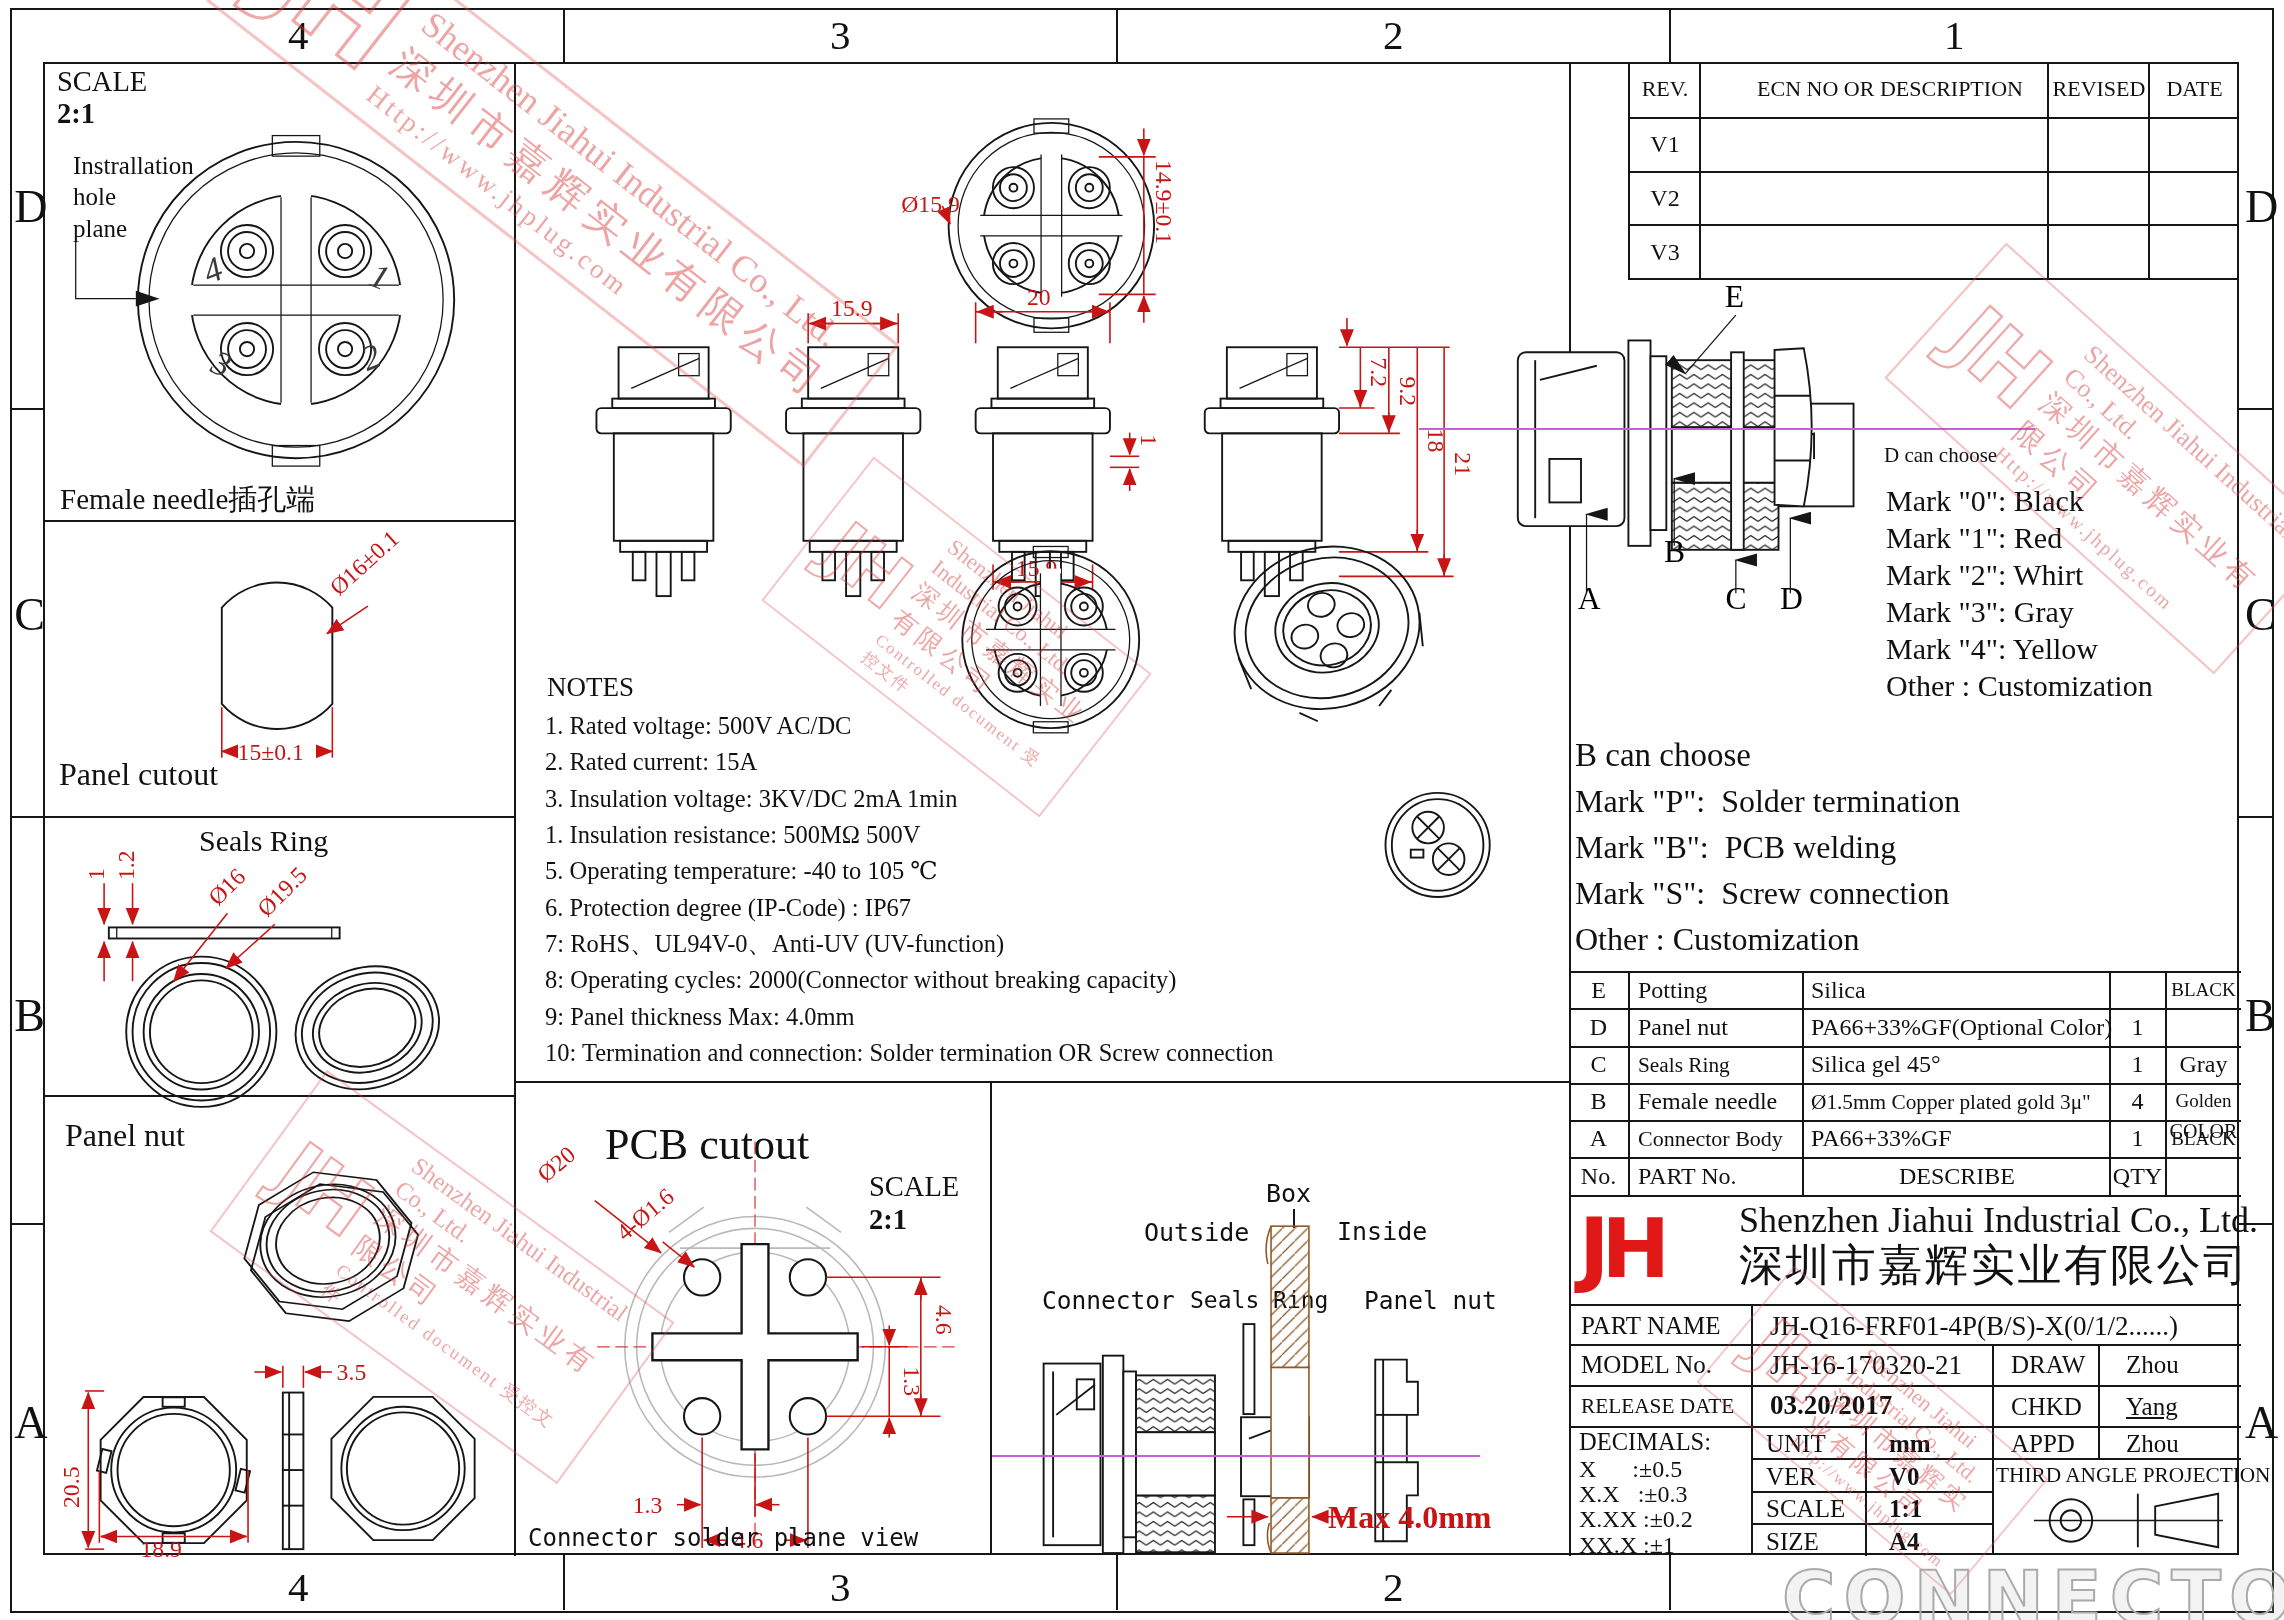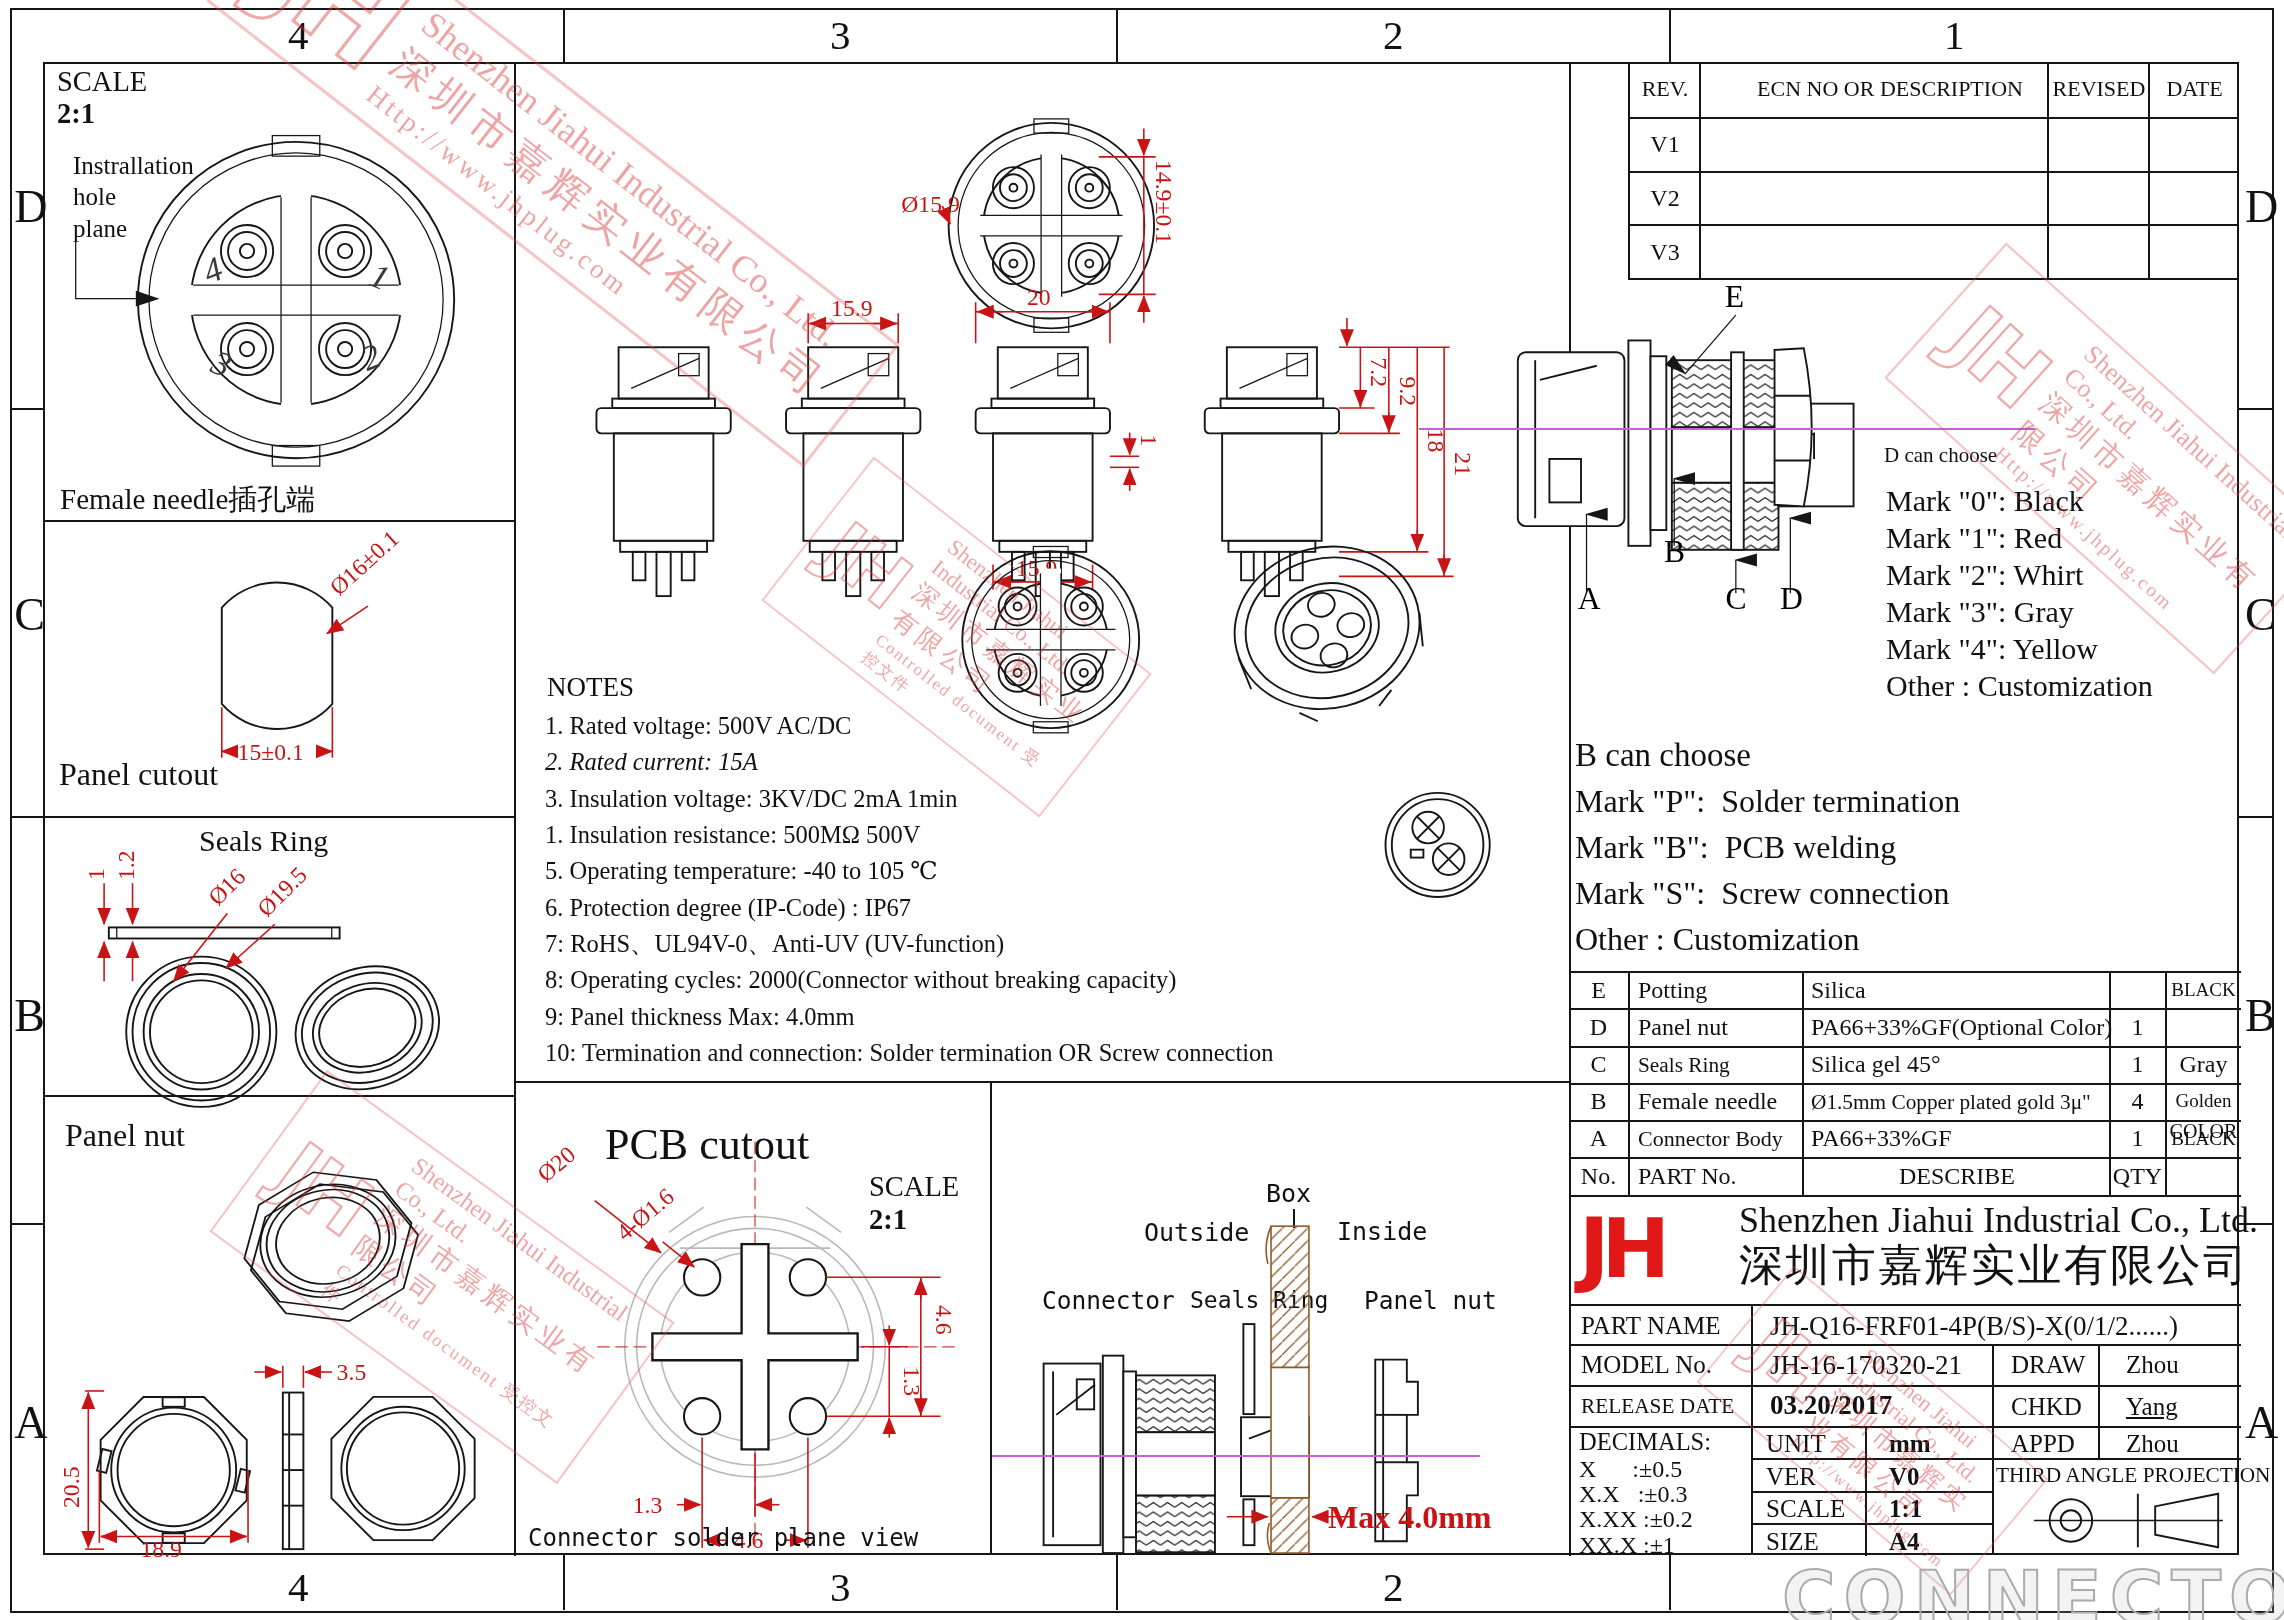--- a/index.html
+++ b/index.html
@@ -509,21 +509,21 @@
     <line x1="218" y1="340" x2="218" y2="255" class="blkthin" marker-end="url(#abD)"></line>
     <text x="283" y="420" font-size="40">C</text>
     <line x1="296" y1="400" x2="296" y2="358" class="blkthin" marker-end="url(#abD)"></line>
     <text x="352" y="420" font-size="40">D</text>
     <line x1="365" y1="400" x2="365" y2="305" class="blkthin" marker-end="url(#abD)"></line>
   </svg>
 
   <div class="t" style="left:547px;top:673px;font-size:27px;">NOTES</div>
   <div>
     <div class="t" style="left:545px;top:713px;font-size:24.5px;">1. Rated voltage: 500V AC/DC</div>
-    <div class="t" style="left:545px;top:749px;font-size:24.5px;font-style:italic;">2. Rated current: 15A</div>
+    <div class="t" style="left:545px;top:749px;font-size:24.5px;">2. Rated current: 15A</div>
     <div class="t" style="left:545px;top:786px;font-size:24.5px;">3. Insulation voltage: 3KV/DC 2mA 1min</div>
     <div class="t" style="left:545px;top:822px;font-size:24.5px;">1. Insulation resistance: 500MΩ 500V</div>
     <div class="t" style="left:545px;top:858px;font-size:24.5px;">5. Operating temperature: -40 to 105 ℃</div>
     <div class="t" style="left:545px;top:895px;font-size:24.5px;">6. Protection degree (IP-Code) : IP67</div>
     <div class="t" style="left:545px;top:931px;font-size:24.5px;">7: RoHS、UL94V-0、Anti-UV (UV-function)</div>
     <div class="t" style="left:545px;top:967px;font-size:24.5px;">8: Operating cycles: 2000(Connector without breaking capacity)</div>
     <div class="t" style="left:545px;top:1004px;font-size:24.5px;">9: Panel thickness Max: 4.0mm</div>
     <div class="t" style="left:545px;top:1040px;font-size:24.5px;">10: Termination and connection: Solder termination OR Screw connection</div>
   </div>
 

